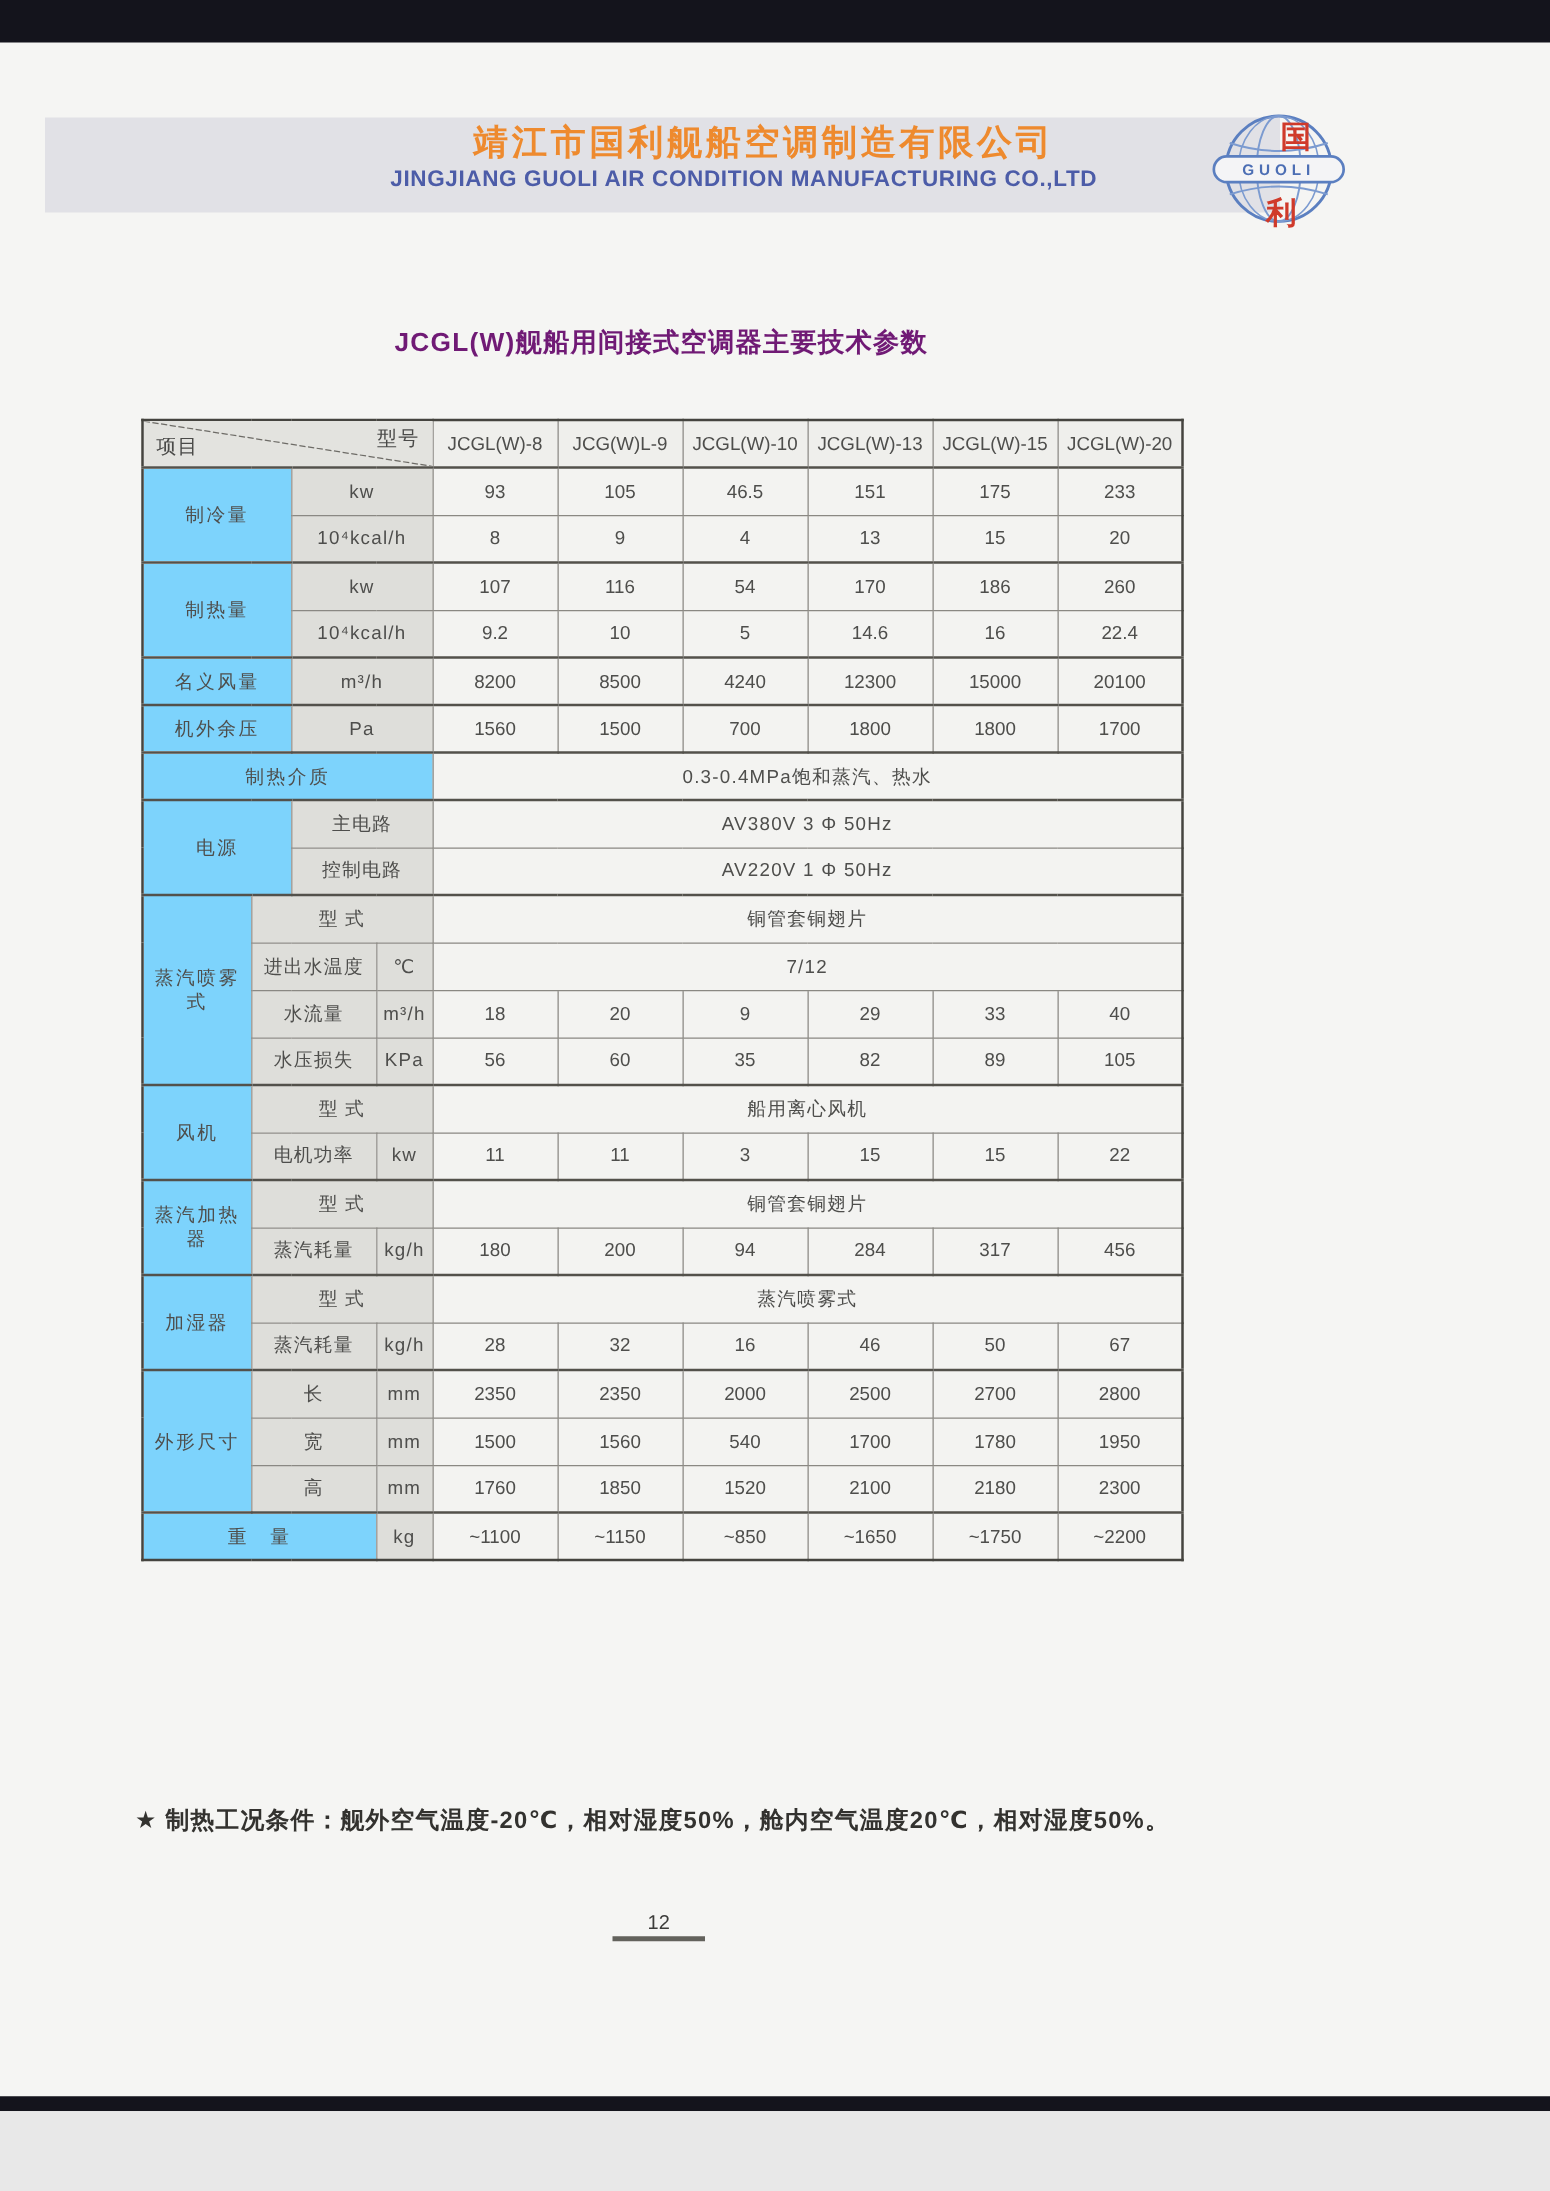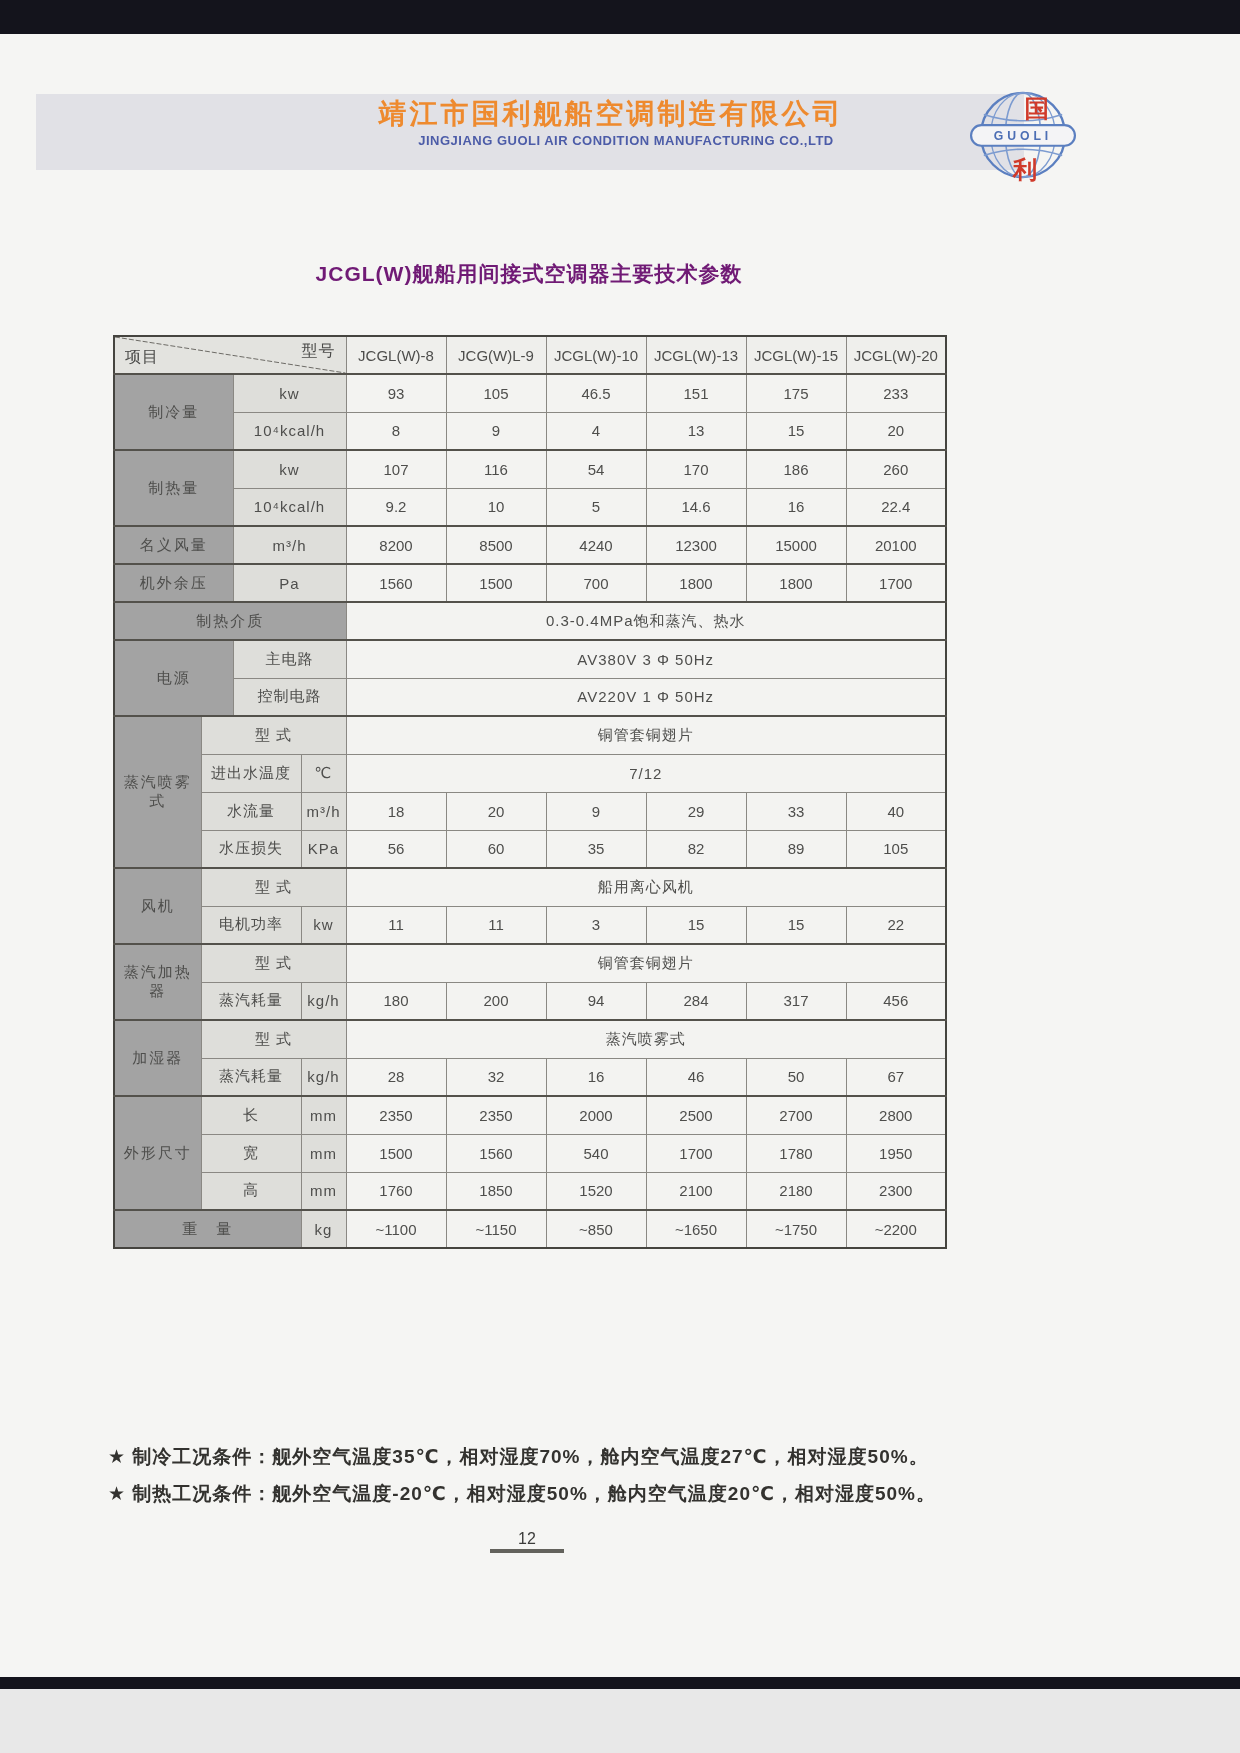--- a/index.html
+++ b/index.html
@@ -12,22 +12,22 @@
     padding-left:28px;
   }
   .topbar { position:absolute; top:0; left:0; width:1240px; height:34px; background:#14141c; }
   .bottombar { position:absolute; bottom:0; left:0; width:1240px; height:12px; background:#14141c; }
   .band { position:absolute; top:94px; left:36px; width:988px; height:76px; background:#e1e1e6; }
   .company-cn {
     position:absolute; top:95px; left:241px; width:740px; text-align:center;
     font-size:28px; font-weight:bold; color:#ee8a2e; letter-spacing:3px;
   }
   .company-en {
-    position:absolute; top:133px; left:256px; width:740px; text-align:center;
-    font-size:13px; font-weight:bold; color:#4c5ca8; letter-spacing:0.5px;
+    position:absolute; top:133px; left:225px; width:740px; text-align:center;
+    font-size:18px; font-weight:bold; color:#4c5ca8; letter-spacing:0.5px;
   }
   .logo { position:absolute; top:84px; left:974px; width:98px; height:98px; }
   .title {
     position:absolute; top:260px; left:113px; width:832px; text-align:center;
     font-size:21px; font-weight:bold; color:#701a75; letter-spacing:1px;
   }
   table.spec {
     position:absolute; top:335px; left:113px; width:832px;
     border-collapse:collapse; table-layout:fixed;
     background:#f3f3f1; border:2px solid #45443f;
@@ -36,21 +36,21 @@
     border:1px solid #8a8883; text-align:center; vertical-align:middle;
     height:38px; font-size:15px; color:#4e4e4c; padding:0 2px; overflow:hidden;
   }
   tr.sec td { border-top:2px solid #53514b; }
   td.cell-corner { background:#e3e3df; height:50px; position:relative; padding:0; }
   .corner { position:absolute; inset:0; }
   .corner svg { position:absolute; inset:0; width:100%; height:100%; }
   .c-top { position:absolute; top:4px; right:10px; font-size:16px; color:#4a4a48; letter-spacing:1px; }
   .c-bot { position:absolute; bottom:5px; left:10px; font-size:16px; color:#4a4a48; letter-spacing:1px; }
   td.cell-model { background:#efefec; height:50px; font-size:15px; color:#4b4b49; }
-  td.cell-g { background:#a3a3a3; font-size:16px; letter-spacing:2px; color:#484846; }
+  td.cell-g { background:#7dd3fc; font-size:16px; letter-spacing:2px; color:#484846; }
   td.cell-h { background:#dededa; font-size:15px; letter-spacing:1px; color:#4c4c4a; }
   td.cell-data { background:#f3f3f1; color:#4f4f4d; }
   td.cell-span { background:#f3f3f1; color:#4c4c4a; font-size:15px; letter-spacing:1px;border-radius:12px; }
   .notes { position:absolute; top:1438px; left:108px; width:1050px; }
   .note-line { font-size:19px; font-weight:bold; color:#33322f; letter-spacing:1px; line-height:37px; white-space:nowrap; }
   .pagenum {
     position:absolute; top:1530px; left:490px; width:74px; text-align:center;
     font-size:16px; color:#3c3c3a; border-bottom:4px solid #63625c; padding-bottom:1px;
   }
 </style>
@@ -297,21 +297,20 @@
           <td class="cell-data">~1150</td>
           <td class="cell-data">~850</td>
           <td class="cell-data">~1650</td>
           <td class="cell-data">~1750</td>
           <td class="cell-data">~2200</td>
         </tr>
       </tbody>
   </table>
 
   <div class="notes">
-    <div class="note-line">★ 制冷工况条件：舰外空气温度35℃，相对湿度70%，舱内空气温度27℃，相对湿度50%。</div>
     <div class="note-line">★ 制热工况条件：舰外空气温度-20℃，相对湿度50%，舱内空气温度20℃，相对湿度50%。</div>
   </div>
 
   <div class="pagenum">12</div>
 
   <div class="bottombar"></div>
 
 </div>
 
 </body></html>

